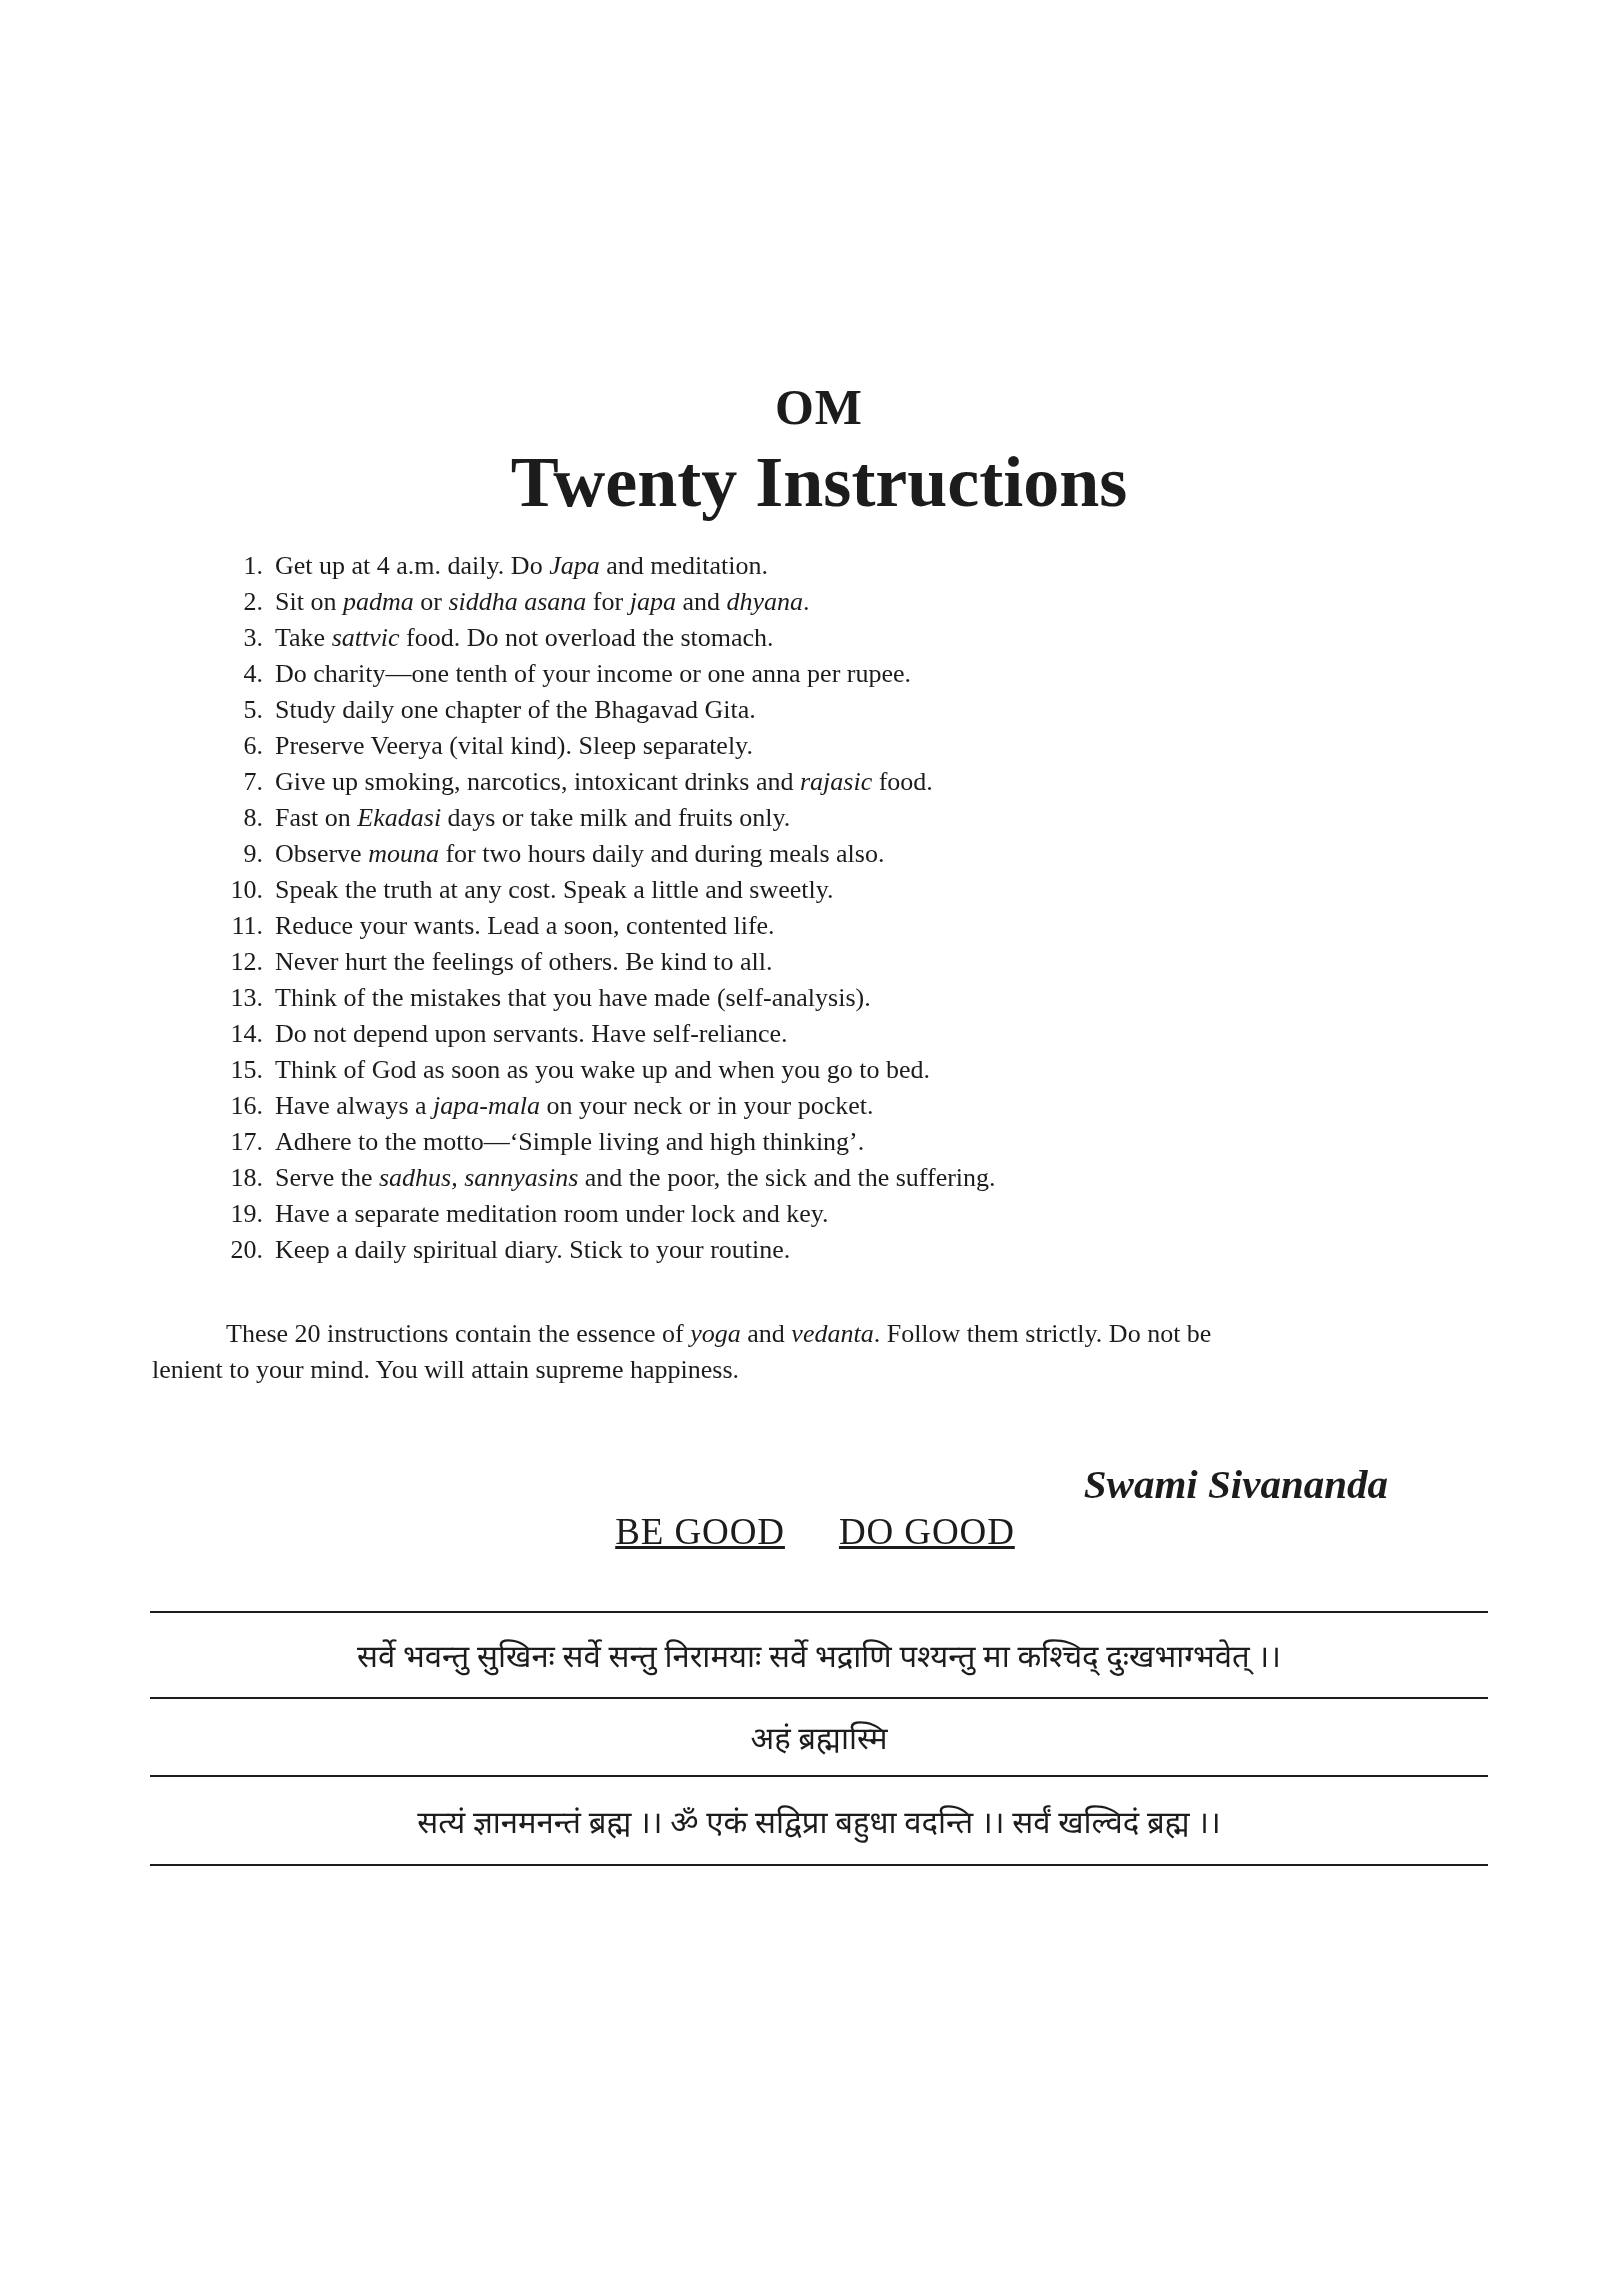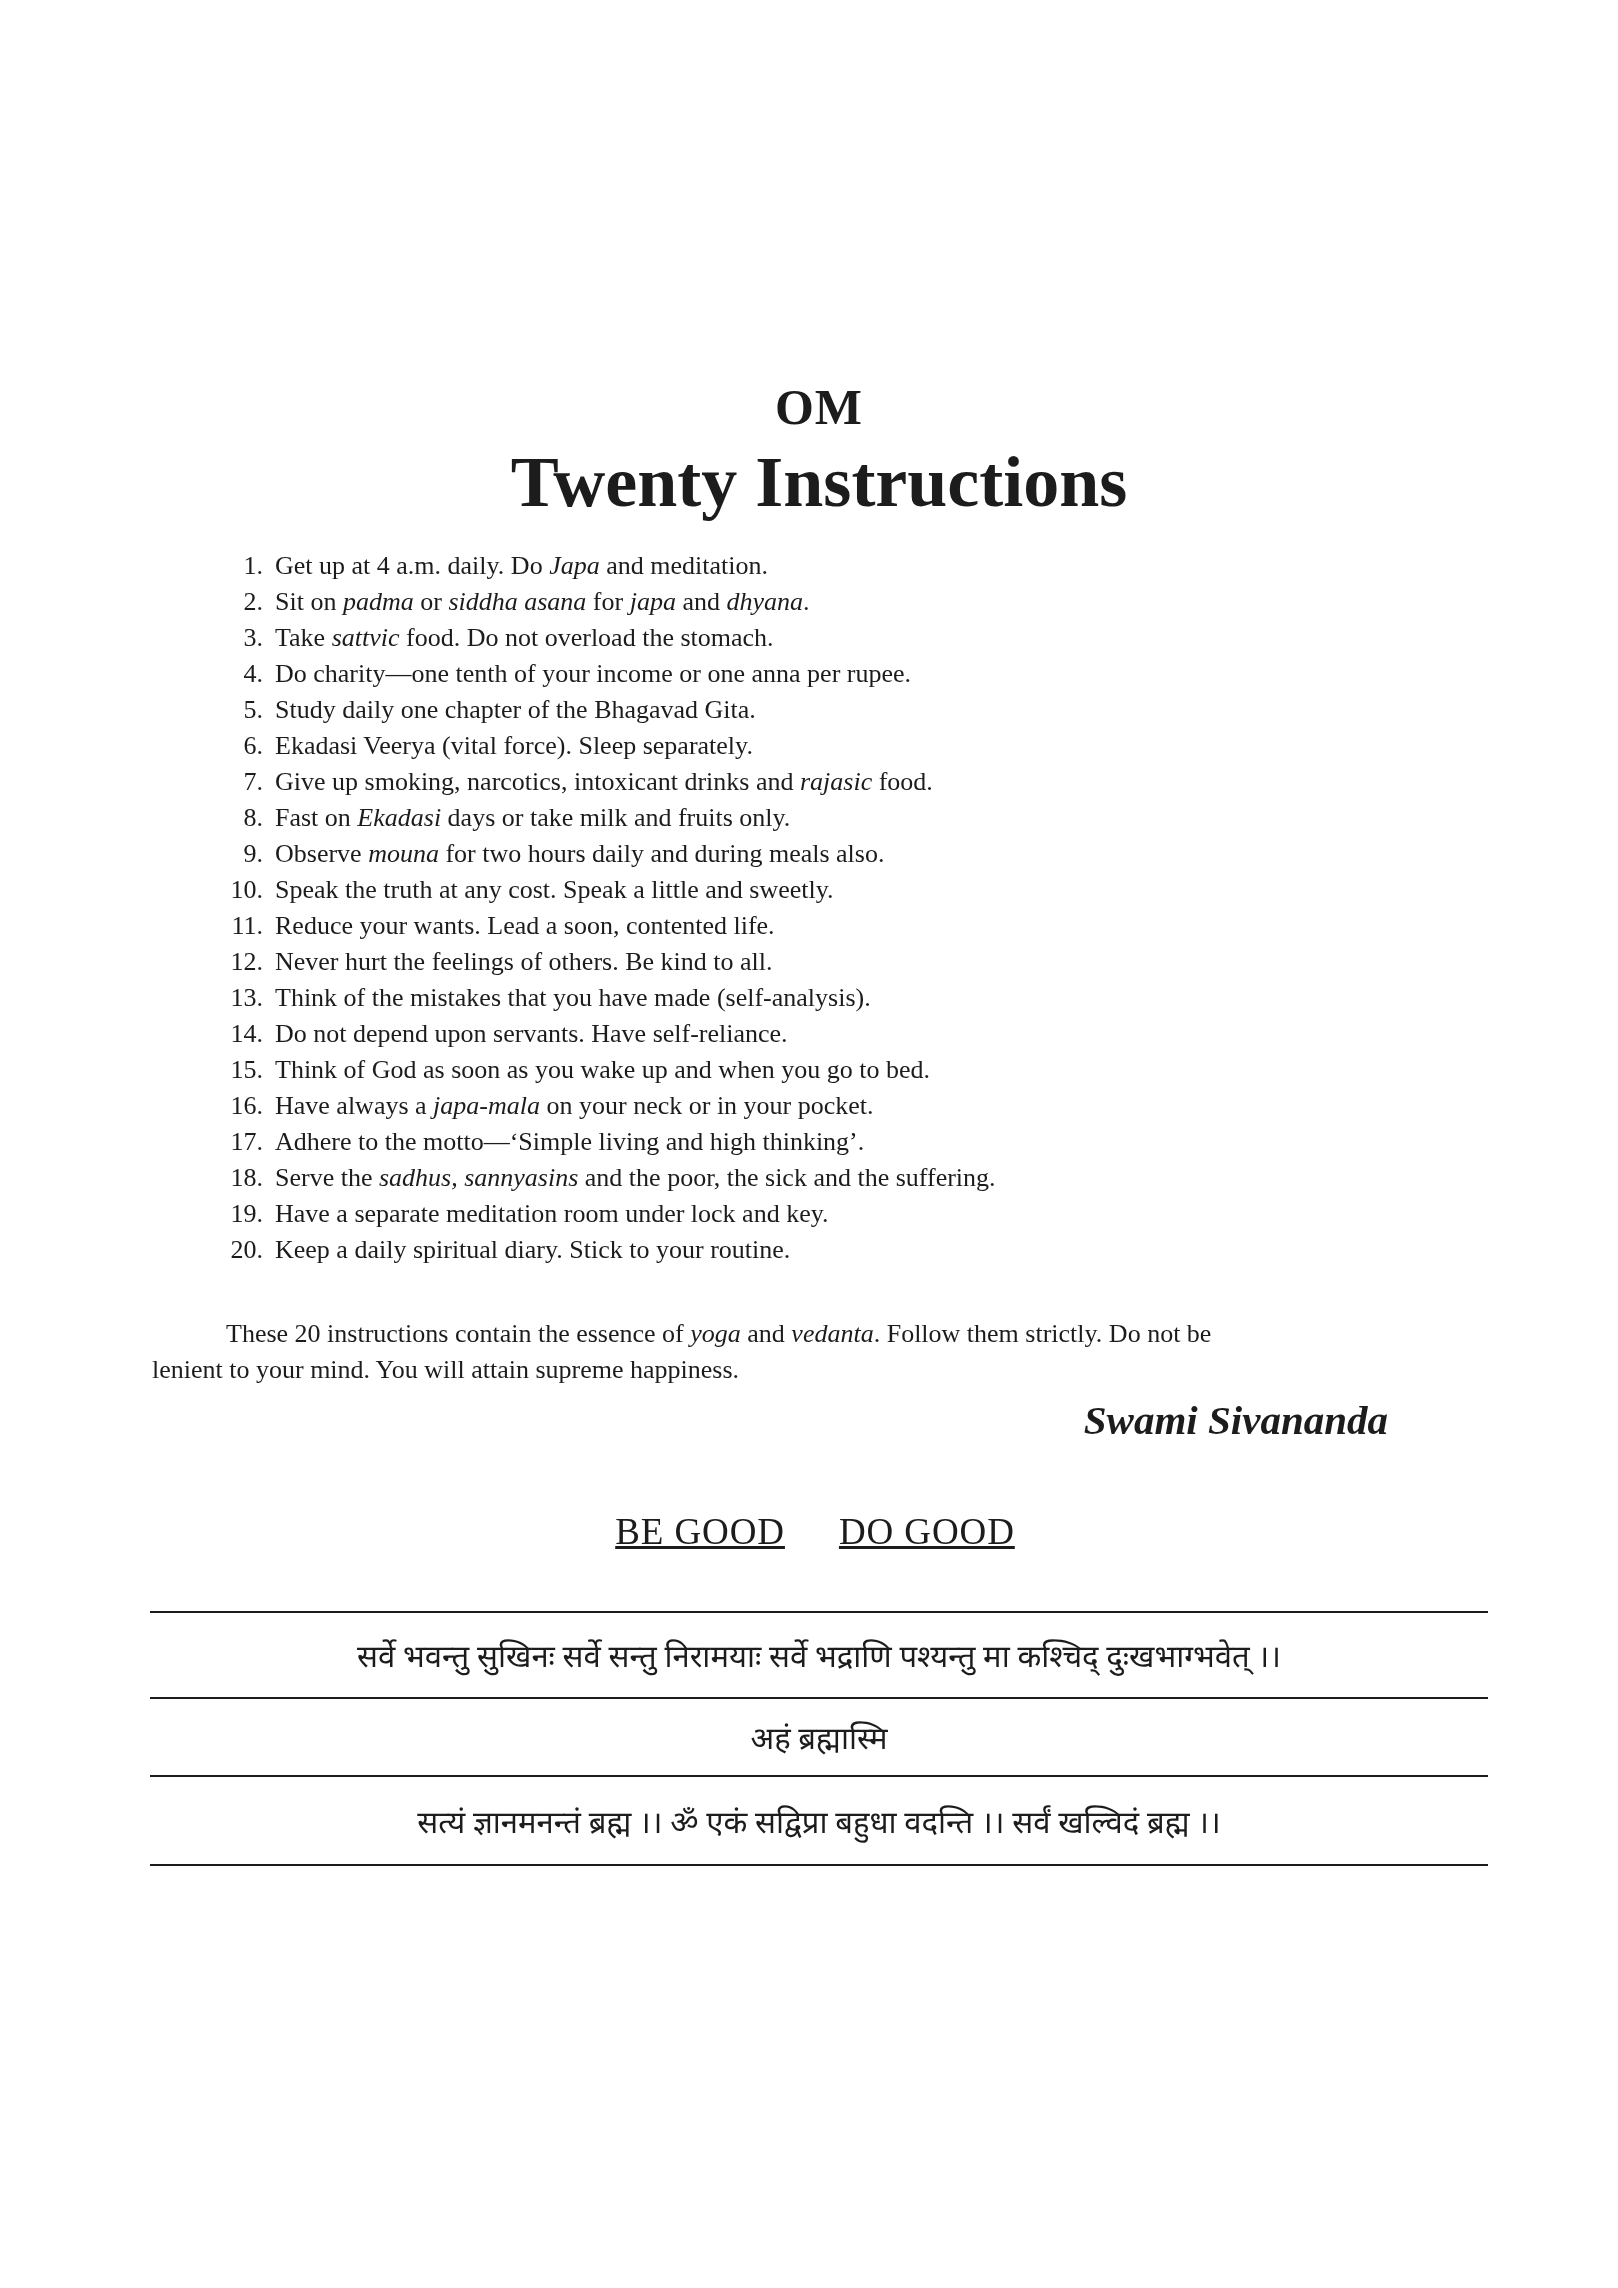--- a/index.html
+++ b/index.html
@@ -32,21 +32,21 @@
   .item { display: flex; white-space: pre; }
   .num  { width: 111px; text-align: right; flex: none; }
   .txt  { padding-left: 12px; white-space: pre; }
   .closing {
     position: absolute; left: 152px; top: 1316px; width: 1347px;
     font-size: 26px; line-height: 36px;
   }
   .closing-line { white-space: pre; }
   .closing-line.indent { text-indent: 74px; }
   .signature {
-    position: absolute; right: 231px; top: 1396px;
+    position: absolute; right: 231px; top: 1460px;
     font-weight: bold; font-style: italic; font-size: 41px; line-height: 1.2;
   }
   .motto {
     position: absolute; left: 146px; width: 1338px; top: 1512px;
     text-align: center; font-size: 37px; line-height: 1.1; letter-spacing: 0.9px; text-decoration: underline;
   }
   .motto-part + .motto-part { margin-left: 54px; }
   .sanskrit {
     position: absolute; left: 150px; top: 1611px; width: 1338px;
     border-bottom: 2.8px solid var(--rule, #1c1c1c);
@@ -94,21 +94,21 @@
     <span class="txt">Do charity—one tenth of your income or one anna per rupee.</span>
   </div>
 
   <div class="item">
     <span class="num">5.</span>
     <span class="txt">Study daily one chapter of the Bhagavad Gita.</span>
   </div>
 
   <div class="item">
     <span class="num">6.</span>
-    <span class="txt">Ekadasi Veerya (vital force). Sleep separately.</span>
+    <span class="txt">Preserve Veerya (vital kind). Sleep separately.</span>
   </div>
 
   <div class="item">
     <span class="num">7.</span>
     <span class="txt">Give up smoking, narcotics, intoxicant drinks and <i>rajasic</i> food.</span>
   </div>
 
   <div class="item">
     <span class="num">8.</span>
     <span class="txt">Fast on <i>Ekadasi</i> days or take milk and fruits only.</span>

